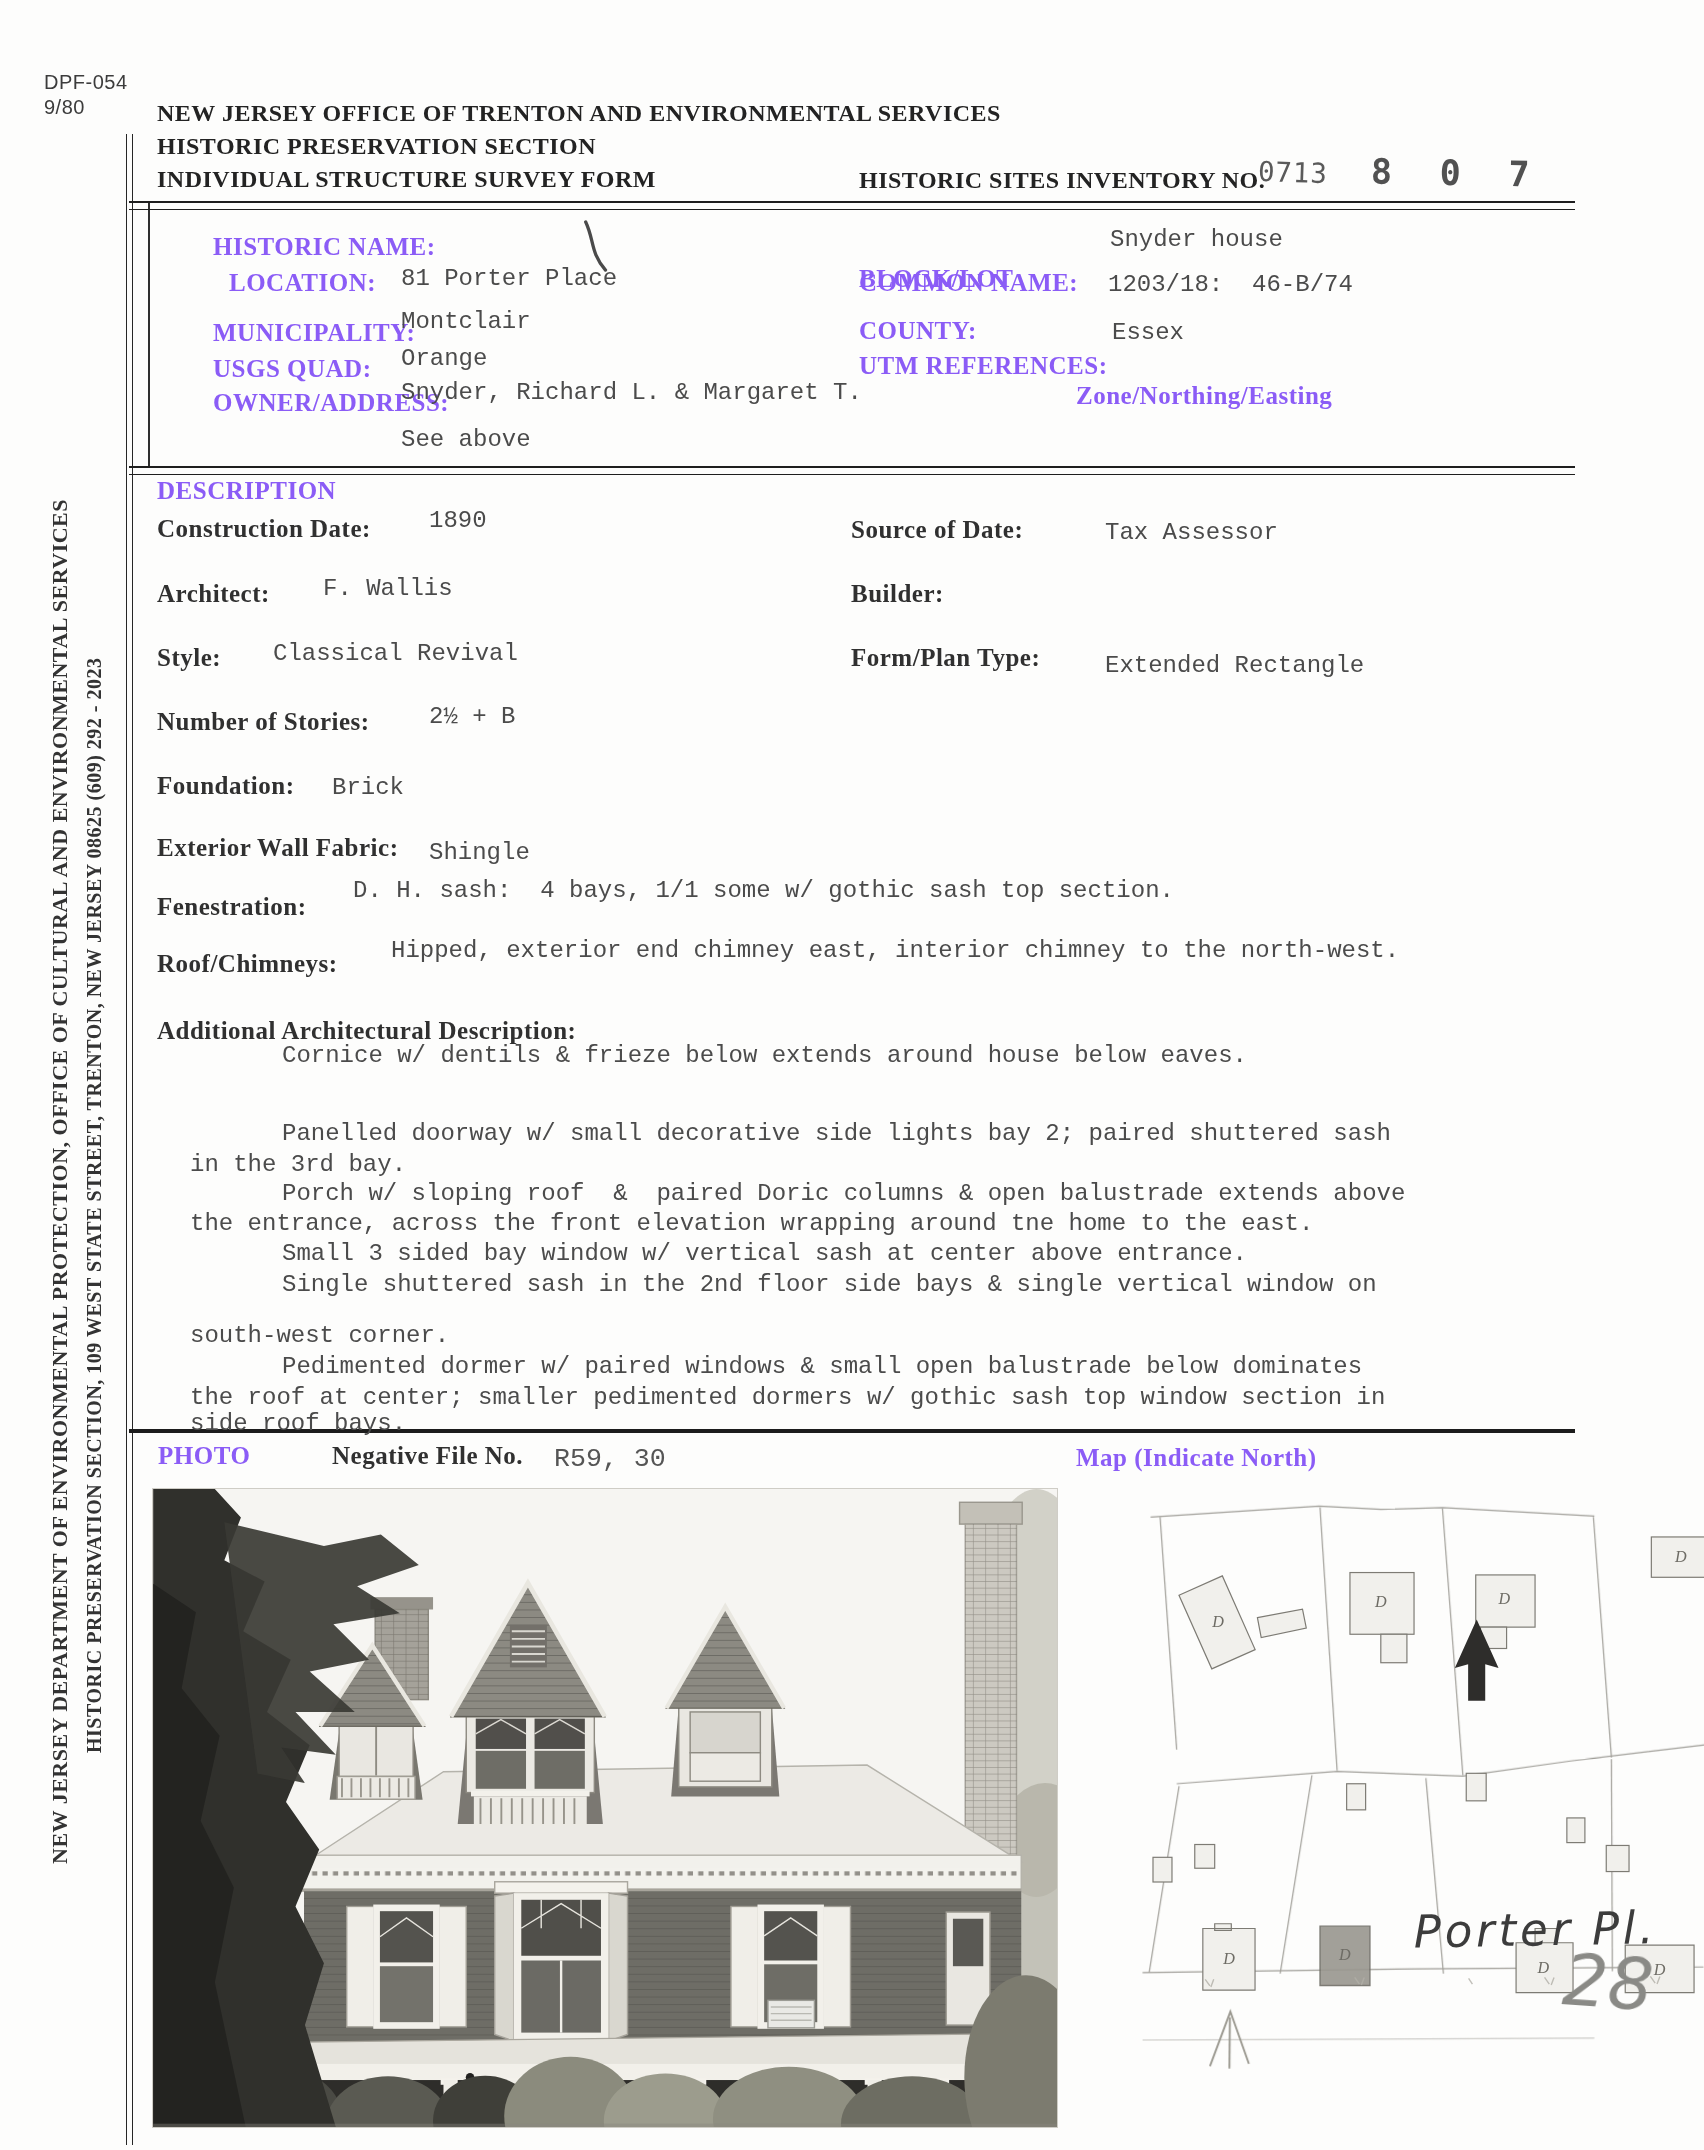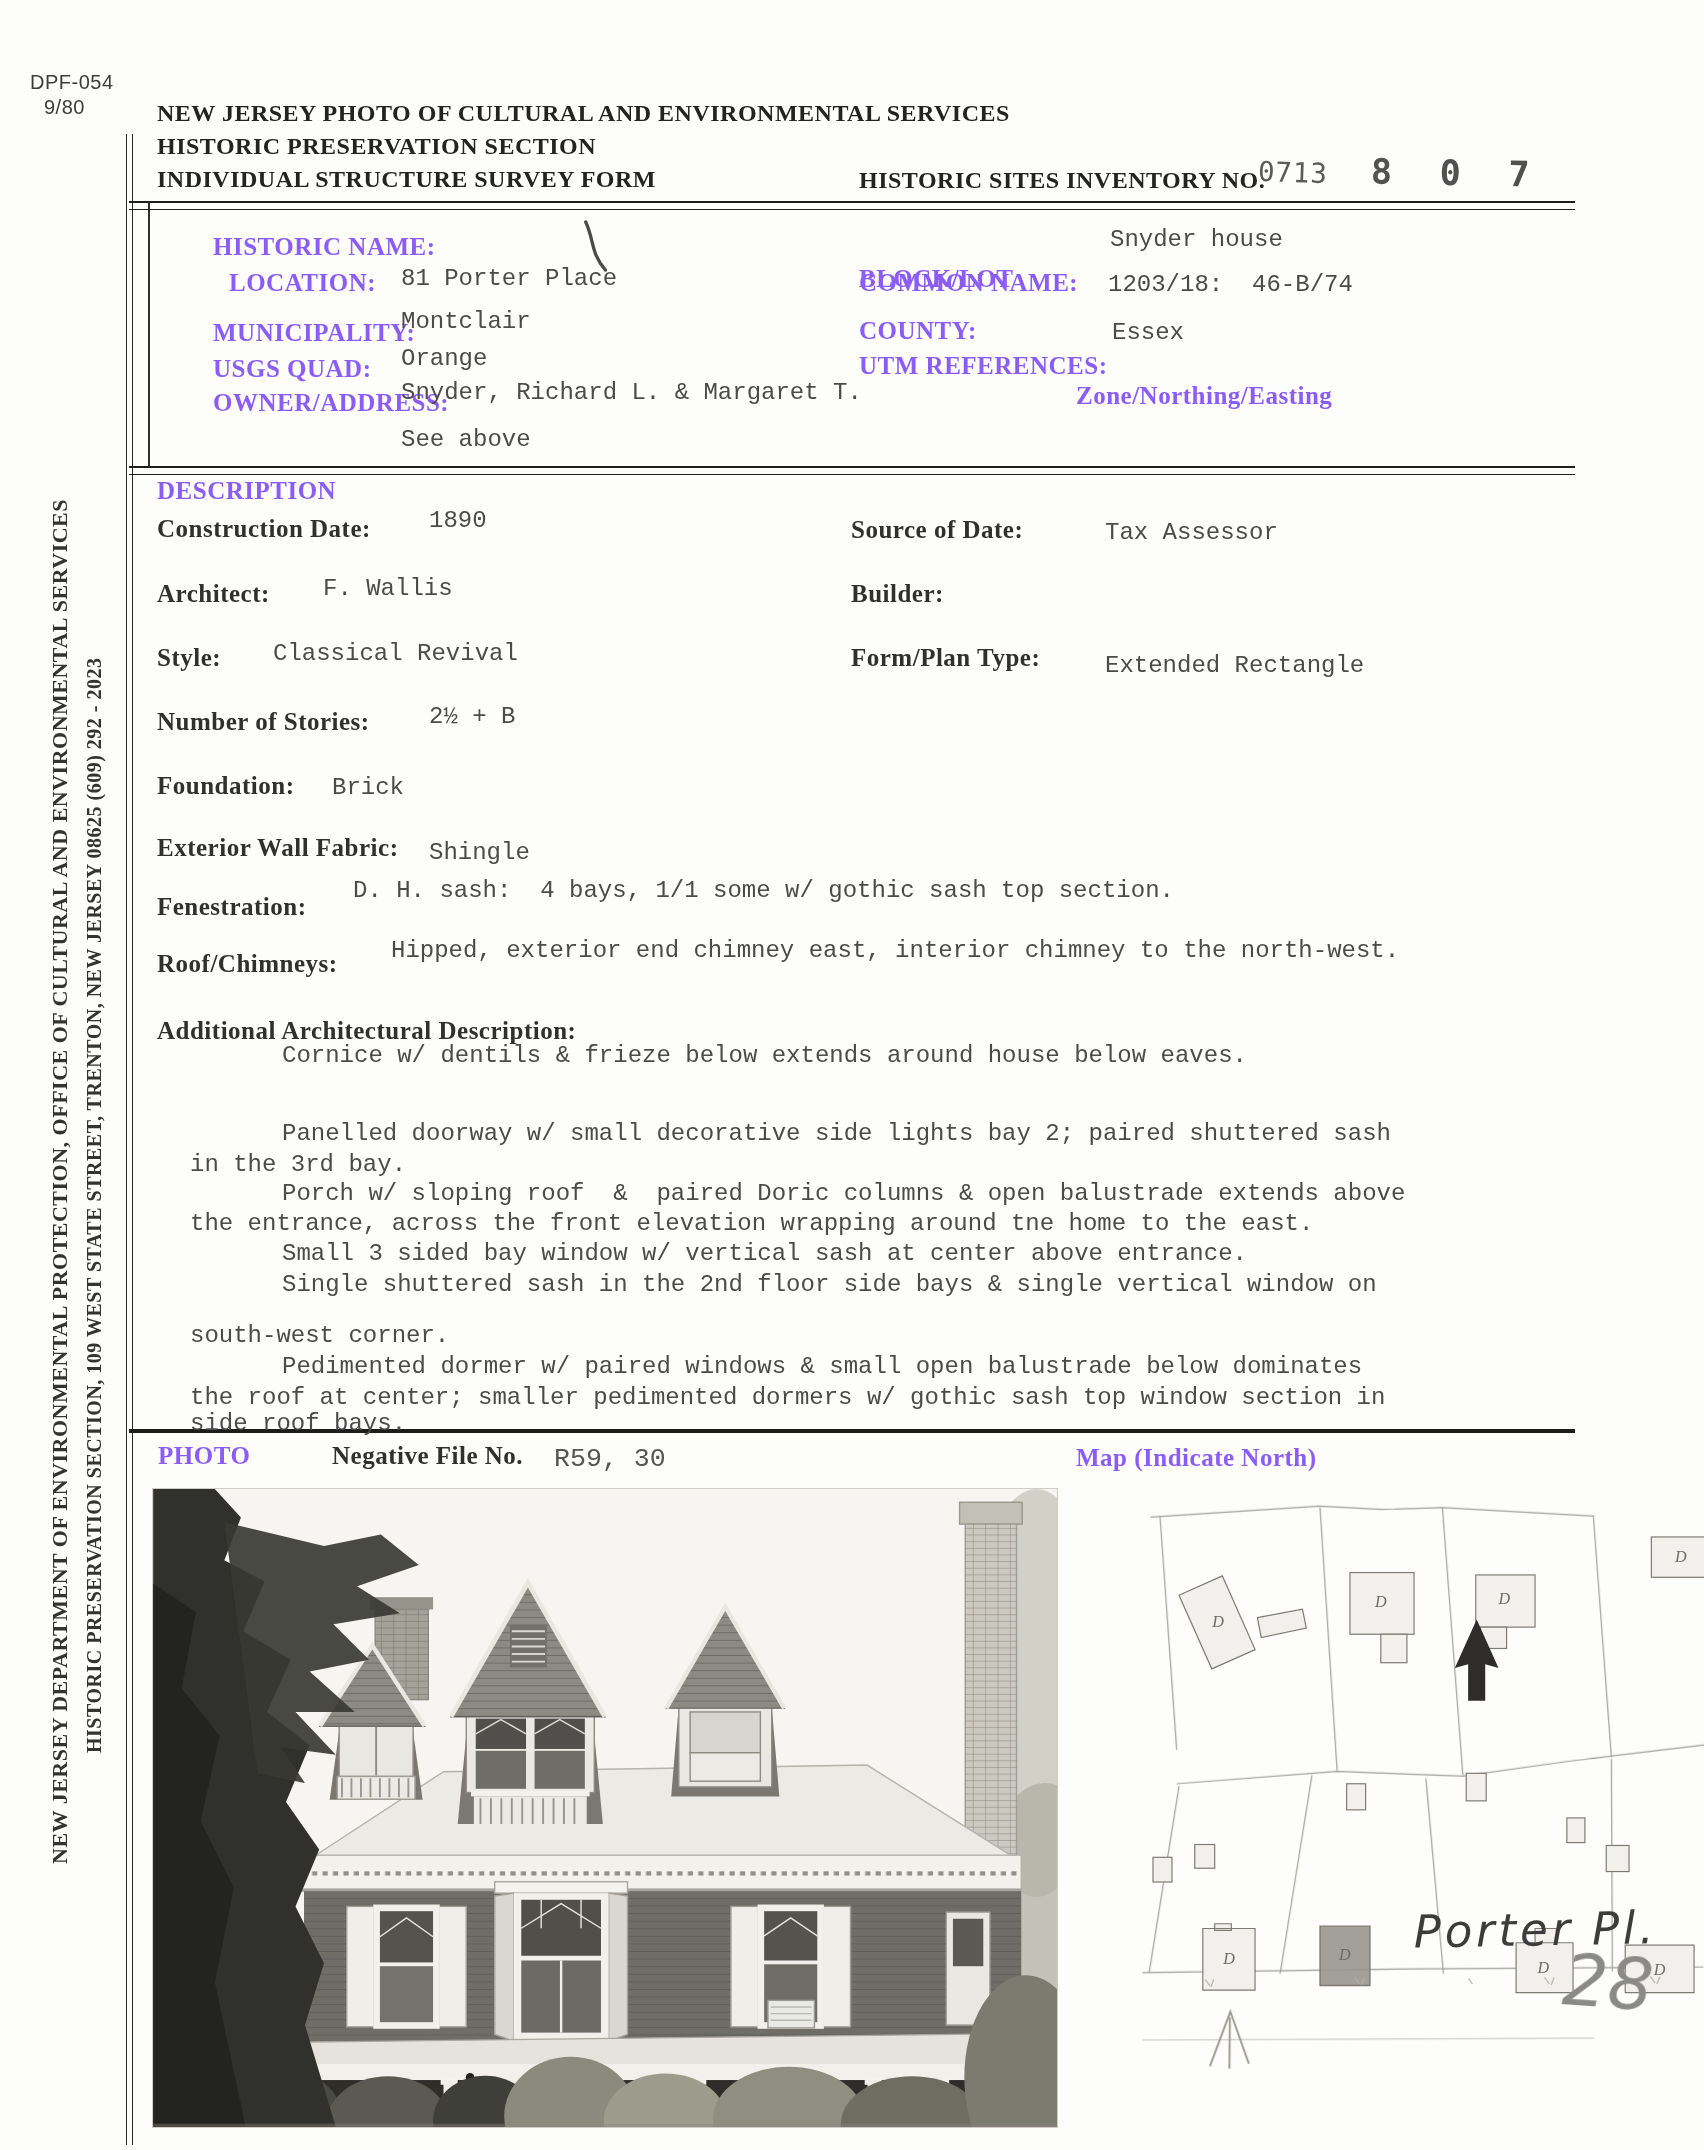--- a/index.html
+++ b/index.html
@@ -34,24 +34,24 @@
 <body>
 
 <div id="page">
 
   <div class="vrule-outer"></div>
   <div class="vrule-inner"></div>
   <div class="hrule" style="top:201px;"></div>
   <div class="hrule" style="top:466px;"></div>
   <div class="hrule-thick" style="top:1429px;"></div>
 
-  <div class="abs formcode" style="left:30px;top:71px;">DPF-054</div>
+  <div class="abs formcode" style="left:44px;top:71px;">DPF-054</div>
   <div class="abs formcode" style="left:44px;top:96px;">9/80</div>
 
-  <div class="abs hdr" style="left:157px;top:100px;">NEW JERSEY PHOTO OF CULTURAL AND ENVIRONMENTAL SERVICES</div>
+  <div class="abs hdr" style="left:157px;top:100px;">NEW JERSEY OFFICE OF TRENTON AND ENVIRONMENTAL SERVICES</div>
   <div class="abs hdr" style="left:157px;top:133px;">HISTORIC PRESERVATION SECTION</div>
   <div class="abs hdr" style="left:157px;top:166px;">INDIVIDUAL STRUCTURE SURVEY FORM</div>
   <div class="abs hdr" style="left:859px;top:167px;">HISTORIC SITES INVENTORY NO.</div>
   <div class="abs stamp1" style="left:1258px;top:156px;">0713</div>
   <div class="abs stamp2" style="left:1371px;top:153px;">8 0 7</div>
 
   <div class="abs sidebar-rot" style="left:47px;top:1864px;font-size:22px;">NEW JERSEY DEPARTMENT OF ENVIRONMENTAL PROTECTION, OFFICE OF CULTURAL AND ENVIRONMENTAL SERVICES</div>
   <div class="abs sidebar-rot" style="left:83px;top:1753px;font-size:20px;">HISTORIC PRESERVATION SECTION, 109 WEST STATE STREET, TRENTON, NEW JERSEY 08625   (609) 292 - 2023</div>
 
   <div class="abs label" style="left:213px;top:233px;">HISTORIC NAME:</div>

